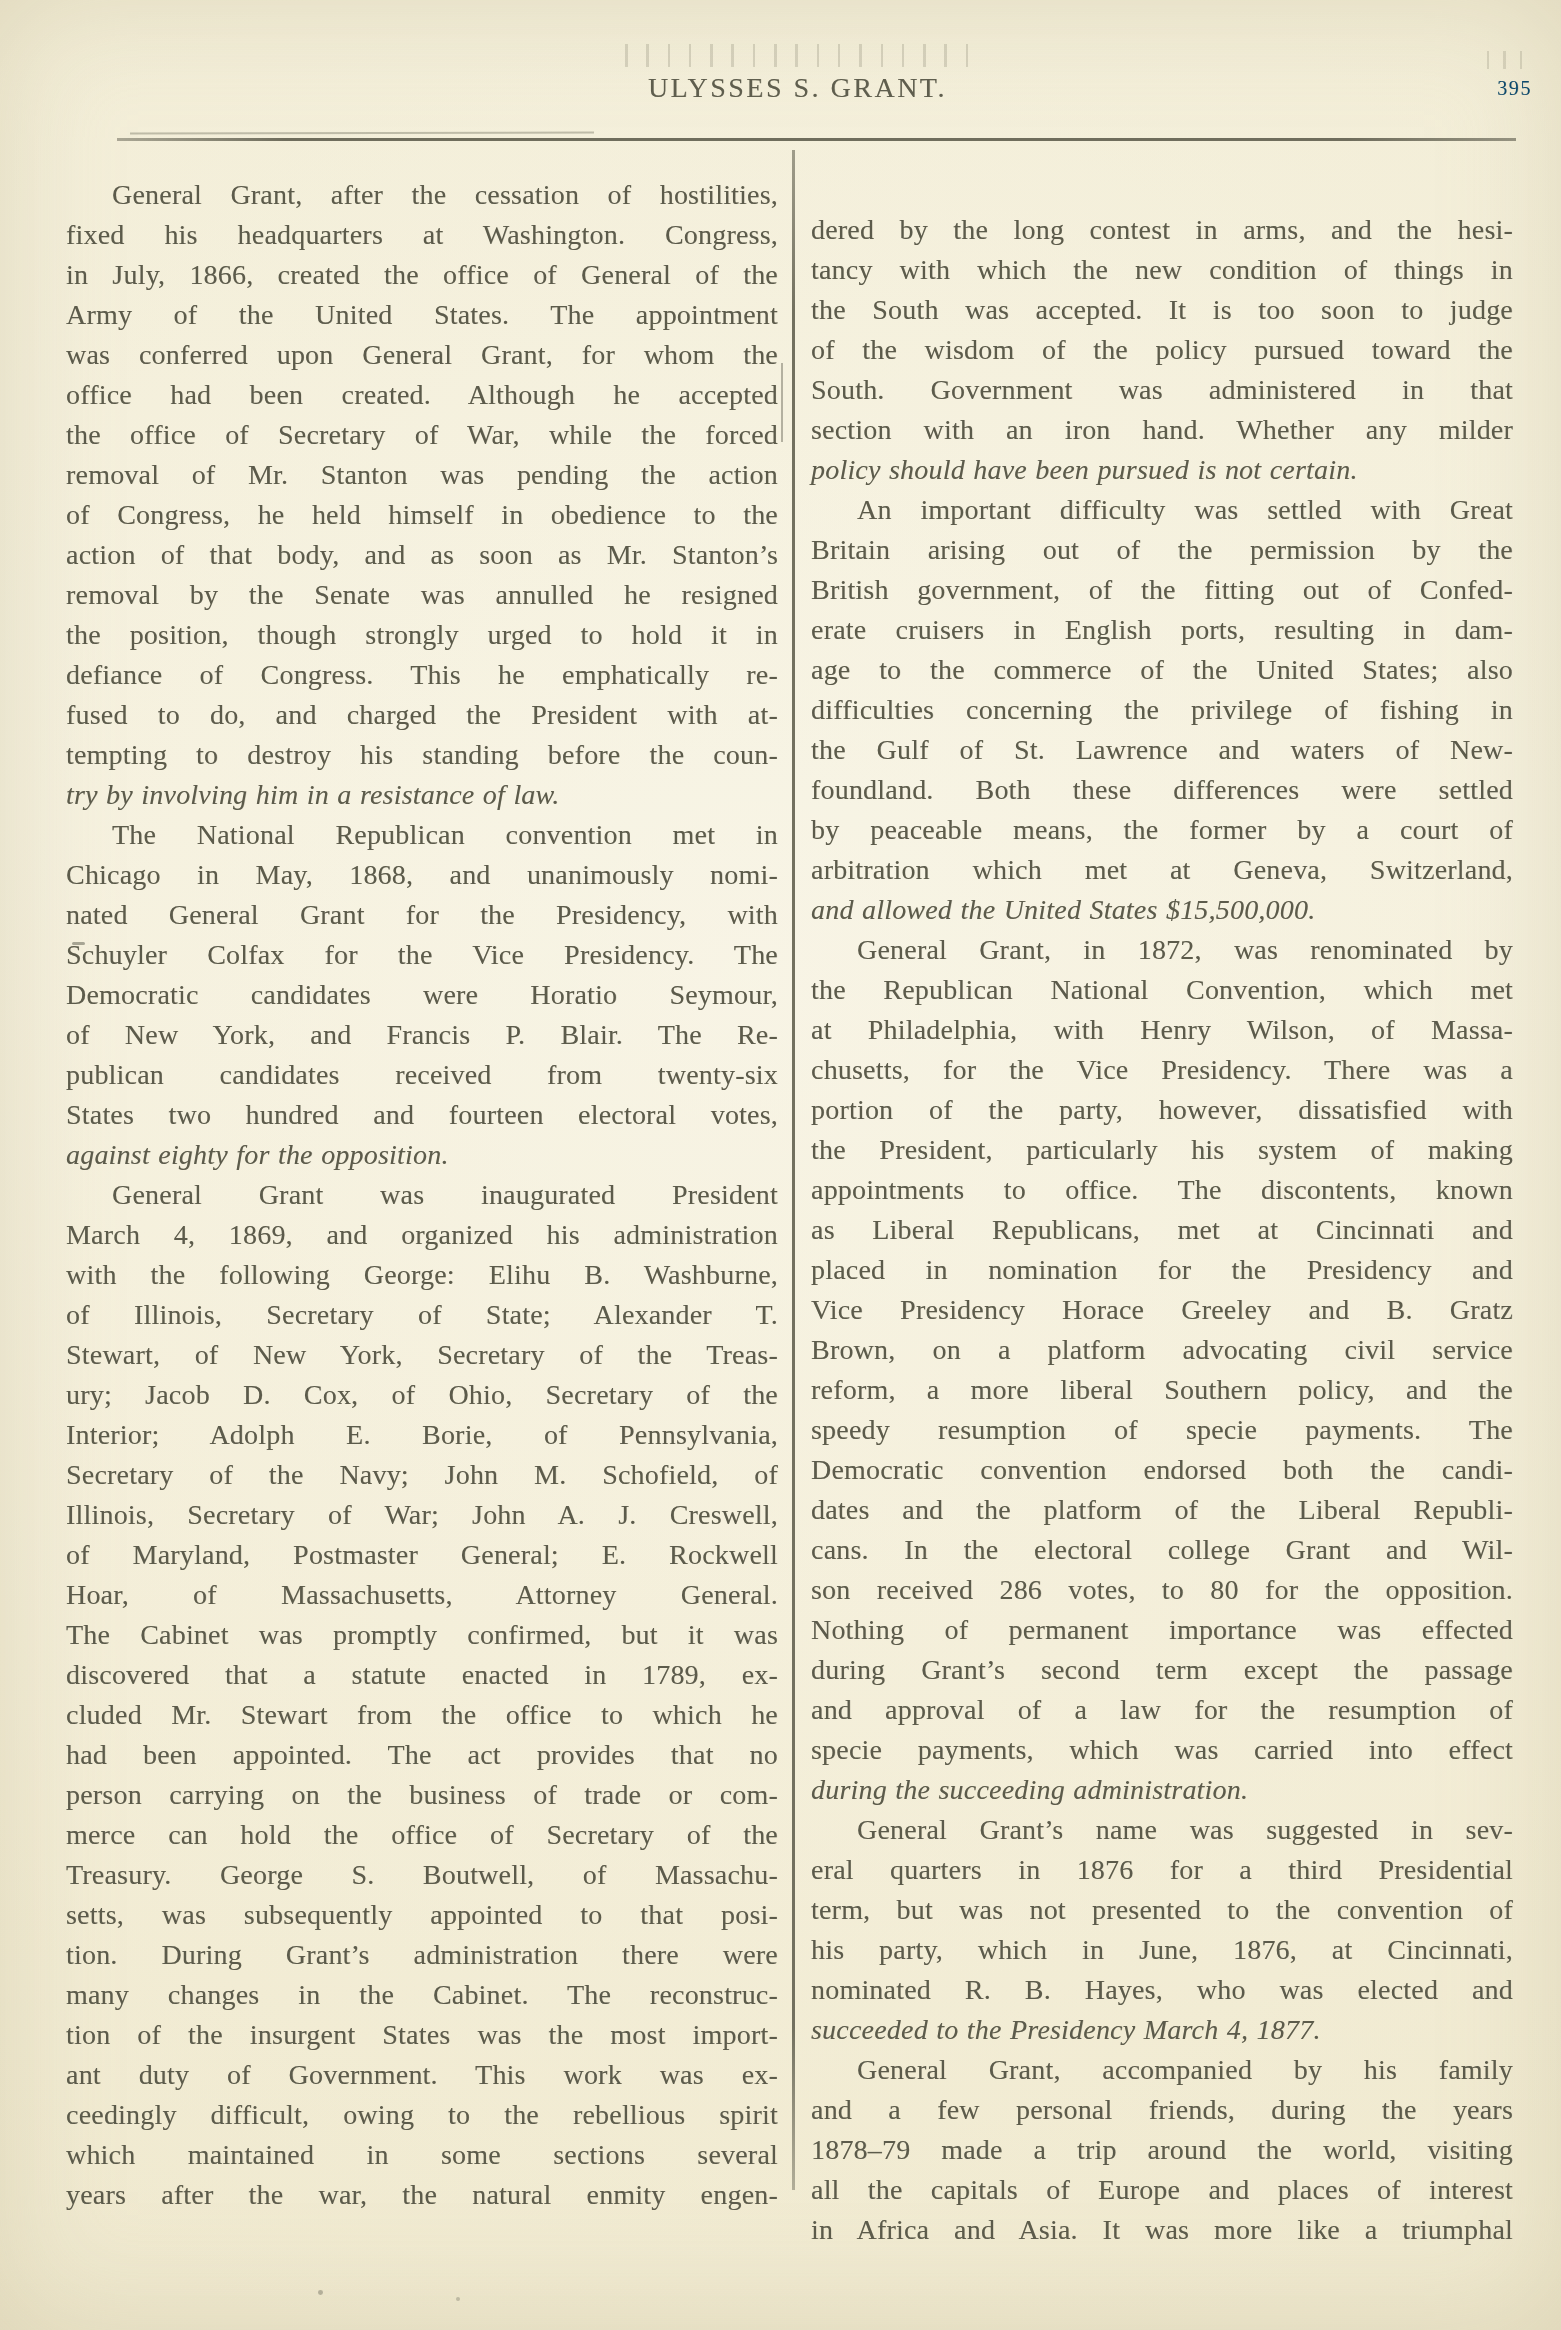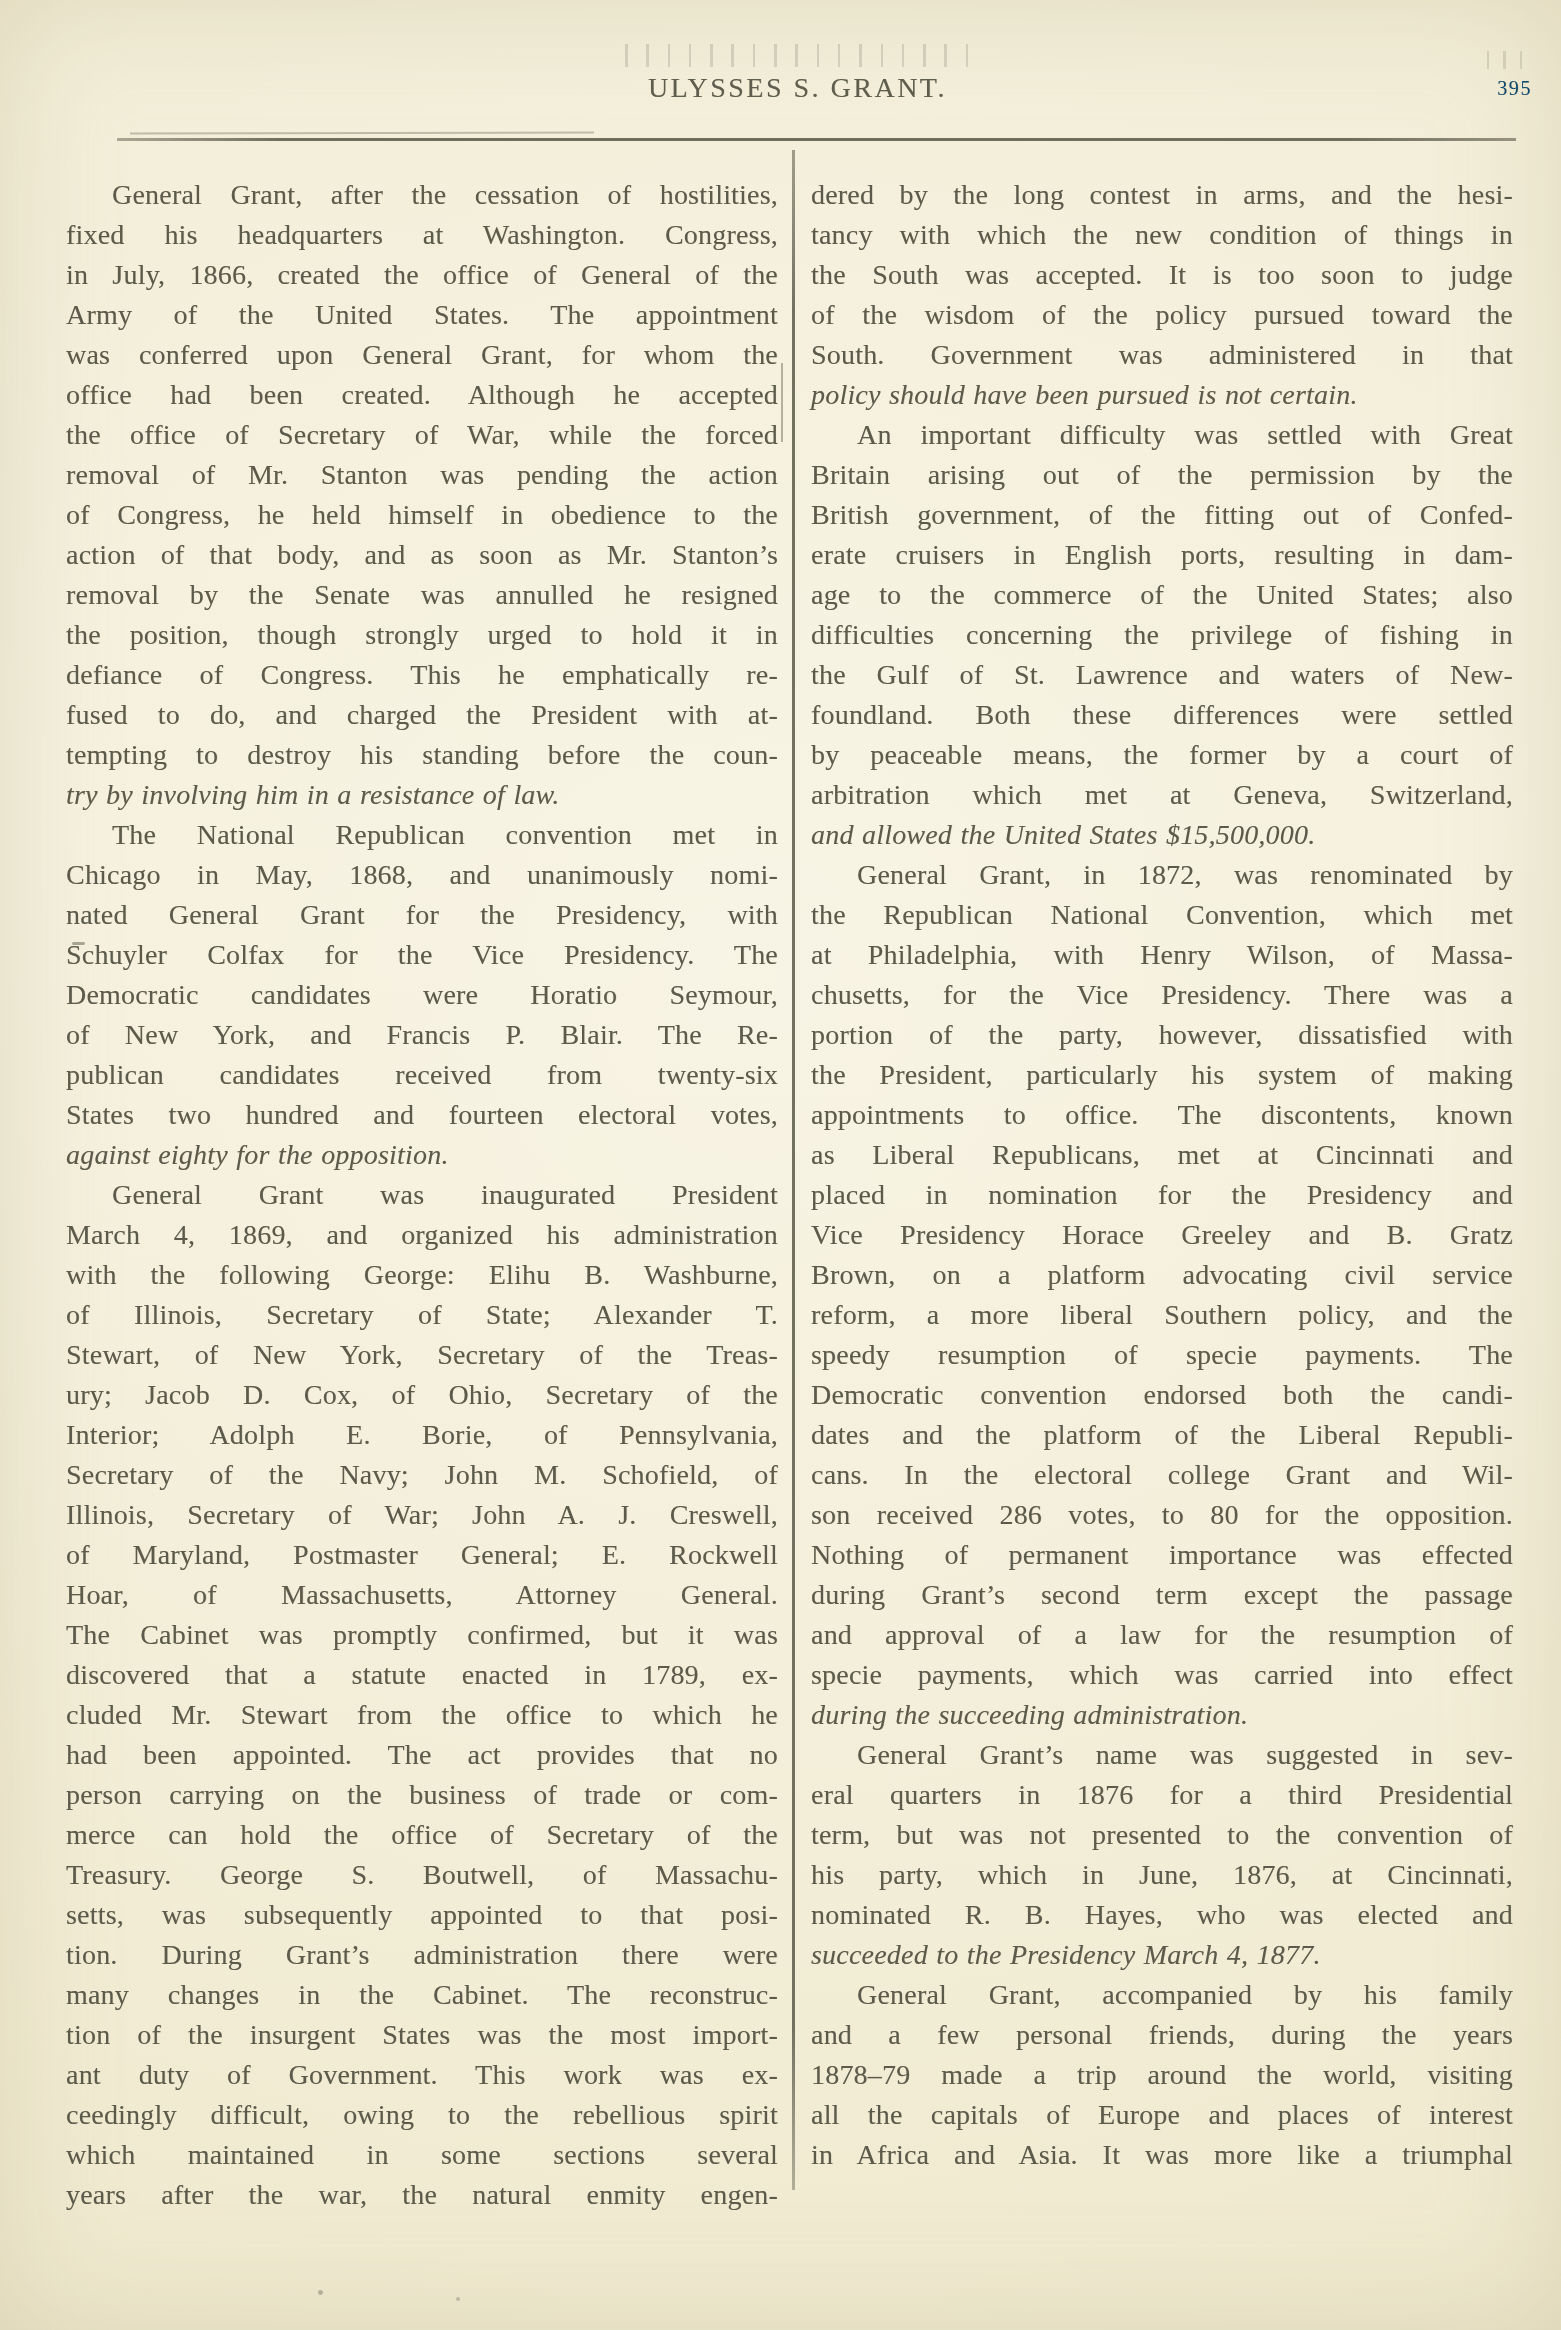--- a/index.html
+++ b/index.html
@@ -46,21 +46,21 @@
   }
   .col {
     position: absolute; top: 175px;
     font-size: 28px; line-height: 40px;
     color: #5c5b4b;
     text-shadow: 0.3px 0.3px 0.5px rgba(92,91,75,0.32);
     letter-spacing: 0.2px;
     word-spacing: 1.2px;
   }
   .col-left  { left: 66px;  width: 712px; }
-  .col-right { left: 811px; width: 702px; }
+  .col-right { left: 811px; width: 702px; margin-top: 35px; }
   .line { text-align: justify; text-align-last: justify; white-space: nowrap; white-space: normal; }
   .line.indent { padding-left: 46px; }
   .line.last { text-align-last: left; font-style: italic; }
   .artifact { position: absolute; pointer-events: none; }
   .margin-dash { left: 72px; top: 942px; width: 13px; height: 3.3px; background: rgba(90,89,75,0.5); border-radius: 1.6px; }
   .divider-tick { left: 781px; top: 363px; width: 1.6px; height: 79px; background: rgba(100,98,84,0.45); }
   .speck-1 { left: 318px; top: 2290px; width: 4.9px; height: 4.9px; background: rgba(90,89,75,0.38); border-radius: 50%; }
   .speck-2 { left: 456px; top: 2297px; width: 4.1px; height: 4.1px; background: rgba(90,89,75,0.30); border-radius: 50%; }
   .ghost-title {
     left: 625px; top: 44px; width: 353px; height: 23px; opacity: 0.22;
@@ -138,20 +138,21 @@
     <div class="line">ceedingly difficult, owing to the rebellious spirit</div>
     <div class="line">which maintained in some sections several</div>
     <div class="line">years after the war, the natural enmity engen-</div>
   </div>
 <div class="col col-right">
     <div class="line">dered by the long contest in arms, and the hesi-</div>
     <div class="line">tancy with which the new condition of things in</div>
     <div class="line">the South was accepted. It is too soon to judge</div>
     <div class="line">of the wisdom of the policy pursued toward the</div>
     <div class="line">South. Government was administered in that</div>
+    <div class="line">section with an iron hand. Whether any milder</div>
     <div class="line last">policy should have been pursued is not certain.</div>
     <div class="line indent">An important difficulty was settled with Great</div>
     <div class="line">Britain arising out of the permission by the</div>
     <div class="line">British government, of the fitting out of Confed-</div>
     <div class="line">erate cruisers in English ports, resulting in dam-</div>
     <div class="line">age to the commerce of the United States; also</div>
     <div class="line">difficulties concerning the privilege of fishing in</div>
     <div class="line">the Gulf of St. Lawrence and waters of New-</div>
     <div class="line">foundland. Both these differences were settled</div>
     <div class="line">by peaceable means, the former by a court of</div>

